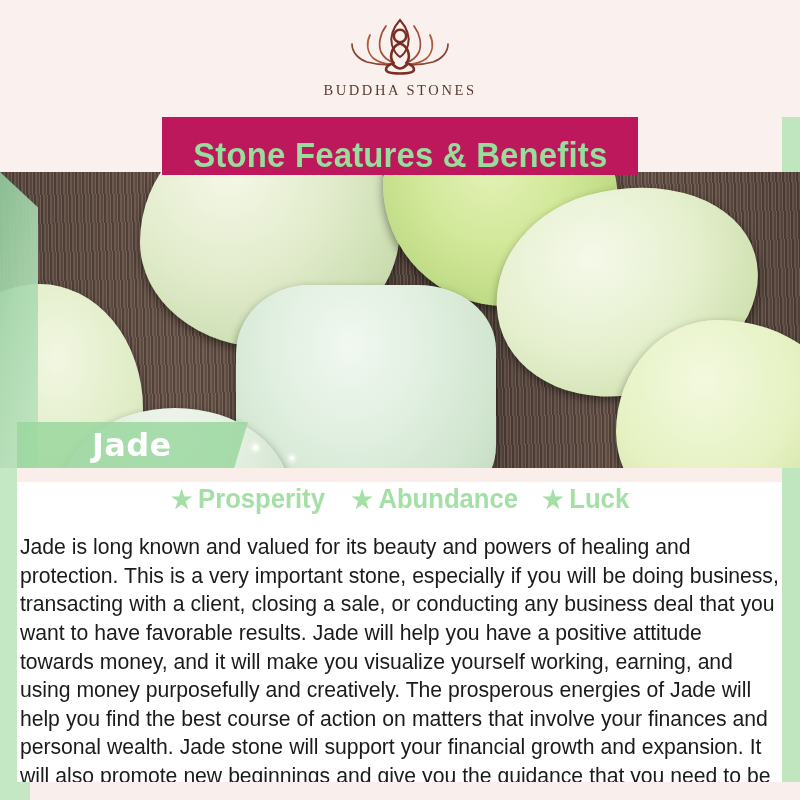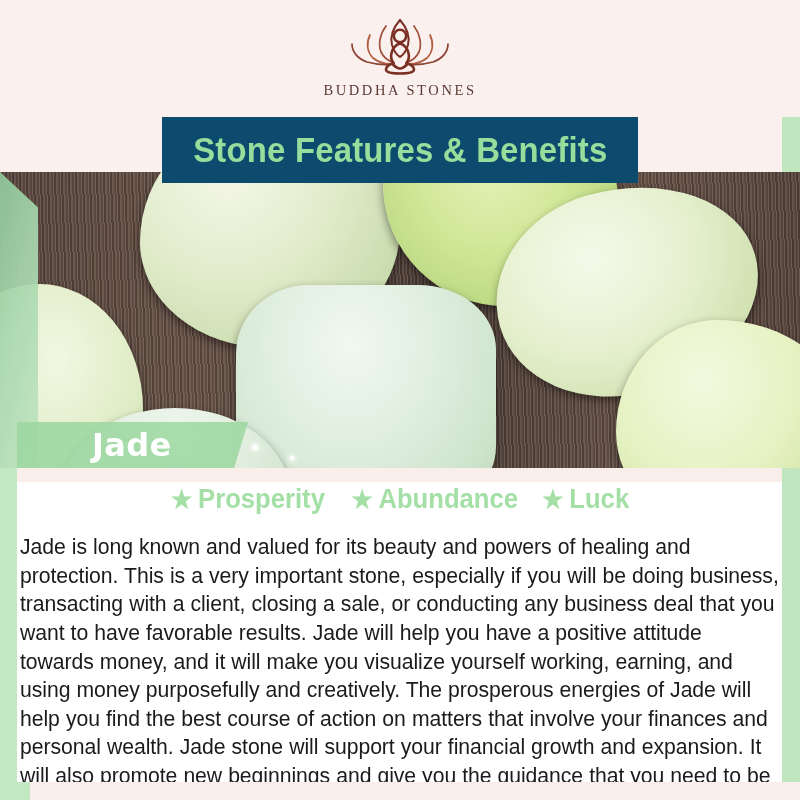--- a/index.html
+++ b/index.html
@@ -98,24 +98,24 @@
     color: #5c3a33;
     font-weight: 400;
   }
 
   
   .title-banner {
     position: absolute;
     left: 162px;
     top: 117px;
     width: 476px;
-    height: 66px;
-    background: #0c4a6e;
+    height: 58px;
+    background: #be185d;
     display: flex;
-    align-items: center;
+    align-items: flex-end;
     justify-content: center;
     z-index: 5;
     box-shadow: 0 0 0 0 rgba(0,0,0,0);
   }
   .title-text {
     font-family: "Liberation Sans Narrow", "Liberation Sans", sans-serif;
     font-weight: bold;
     font-size: 35px;
     color: #97dd9b;
     letter-spacing: .2px;

